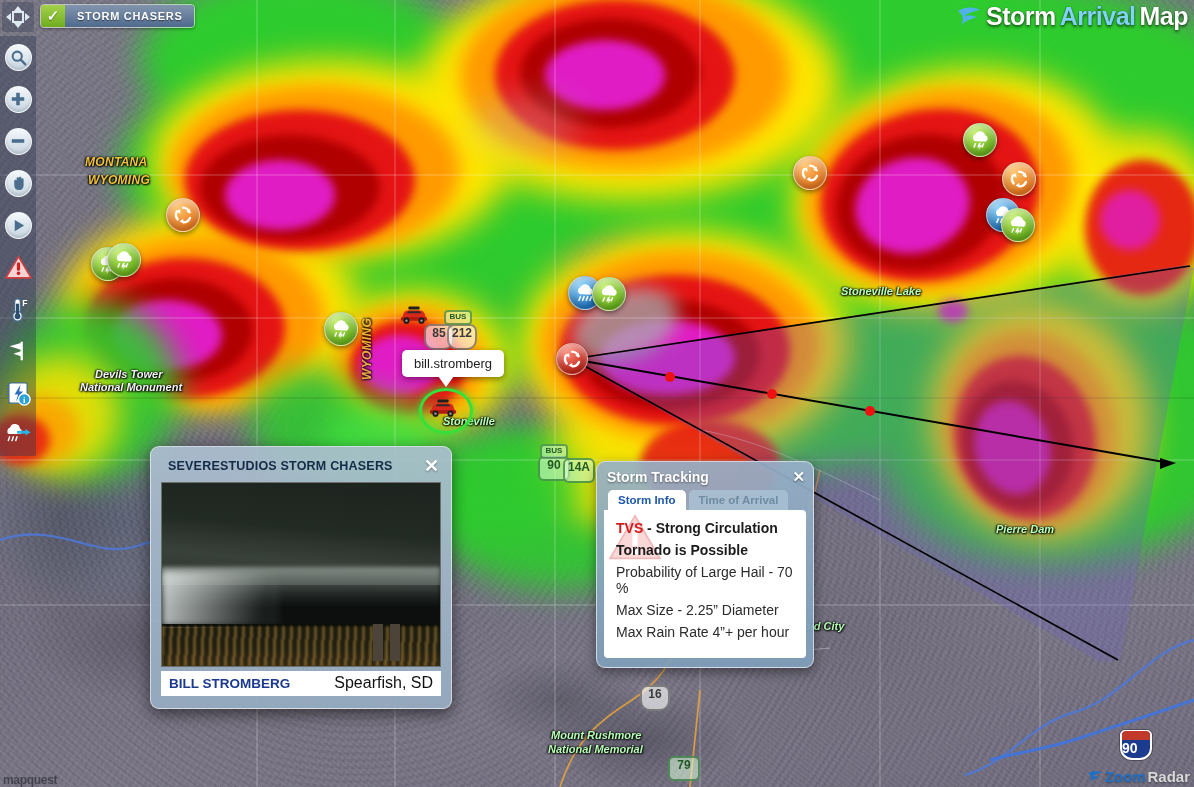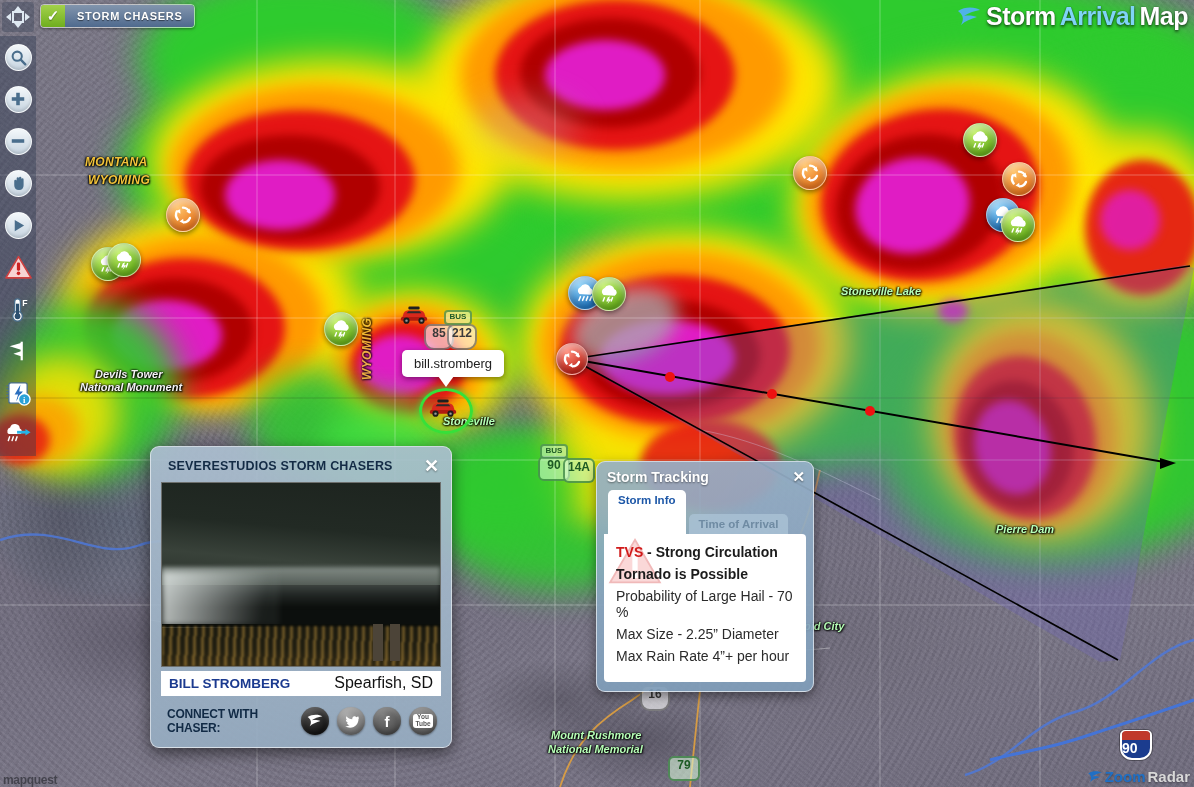--- a/index.html
+++ b/index.html
@@ -285,21 +285,21 @@
   .x-close {
     color:#fff; font-size:15px; font-weight:bold; cursor:pointer;
     text-shadow:0 1px 2px rgba(0,0,0,.5); letter-spacing:-1px;
   }
   .tabs { display:flex; gap:3px; padding-left:4px; }
   .tab {
     padding:4px 10px 4px 10px; font-size:11.5px; font-weight:bold;
     border-radius:5px 5px 0 0; cursor:pointer;
   }
   .tab.active { background:#fff; color:#1e58a8; }
-  .tab.inactive { background: rgba(172,196,215,.75); color:#6f8ba3;margin-top:24px; }
+  .tab.inactive { background: rgba(172,196,215,.75); color:#6f8ba3; }
   .sp-body {
     background:#fff; border-radius:0 4px 4px 4px;
     padding:10px 10px 12px 12px; min-height:148px; position:relative; overflow:hidden;
   }
   .warn-bg {
     position:absolute; left:4px; top:4px; width:54px; height:48px; opacity:.3;
   }
   .sp-body p { margin:0 0 6px 0; font-size:14px; color:#2b2b2b; position:relative; }
   .sp-body p.strong { font-weight:bold; color:#1b1b1b; }
   .tvs { color:#d01b1b; font-weight:bold; }
@@ -800,41 +800,20 @@
       <div class="vid-post" style="left:82%"></div>
     </div>
 
     <div class="info-strip">
       <div class="info-line1">
         <span class="chaser-name">BILL STROMBERG</span>
         <span class="chaser-loc">Spearfish, SD</span>
       </div>
     </div>
 
-    <div class="connect-row">
-      <span class="connect-lbl">CONNECT WITH CHASER:</span>
-      <div class="socials">
-        <div class="soc scm">
-          <svg width="18" height="16" viewBox="0 0 26 24">
-            <path d="M2 6 C9 1, 20 2, 24 5 C18 6, 12 8, 8 11 C13 10, 18 11, 21 12 C15 14, 9 16, 5 20 C9 13, 6 9, 2 6 Z" fill="#fff"></path>
-          </svg>
-        </div>
-        <div class="soc tw">
-          <svg width="16" height="14" viewBox="0 0 24 20">
-            <path d="M23 3 C22 3.6 21 4 20 4.2 C19 3 17.2 2.6 15.8 3.4 C14.3 4.2 13.6 5.9 14 7.5 C10.5 7.3 7.3 5.6 5.2 2.9 C4 5 4.6 7.6 6.6 8.9 C5.8 8.9 5 8.7 4.3 8.3 C4.3 10.5 5.9 12.4 8 12.8 C7.3 13 6.5 13 5.8 12.9 C6.4 14.8 8.1 16 10 16.1 C8.1 17.6 5.7 18.2 3.3 17.9 C5.5 19.3 8 20 10.6 20 C19 20 23.5 13 23.2 6.7 C24.1 6 24.8 5.1 25.4 4.1 C24.6 4.5 23.8 4.8 23 5 Z" fill="#fff"></path>
-          </svg>
-        </div>
-        <div class="soc fb">
-          <span>f</span>
-        </div>
-        <div class="soc yt">
-          <span class="ytbox">You<br>Tube</span>
-        </div>
-      </div>
-    </div>
   </div>
 
   <div id="storm-panel">
     <div class="sp-hdr">
       <h3>Storm Tracking</h3>
       <span class="x-close">✕</span>
     </div>
     <div class="tabs" id="storm-tabs">
         <div class="tab active">Storm Info</div>
         <div class="tab inactive">Time of Arrival</div>

